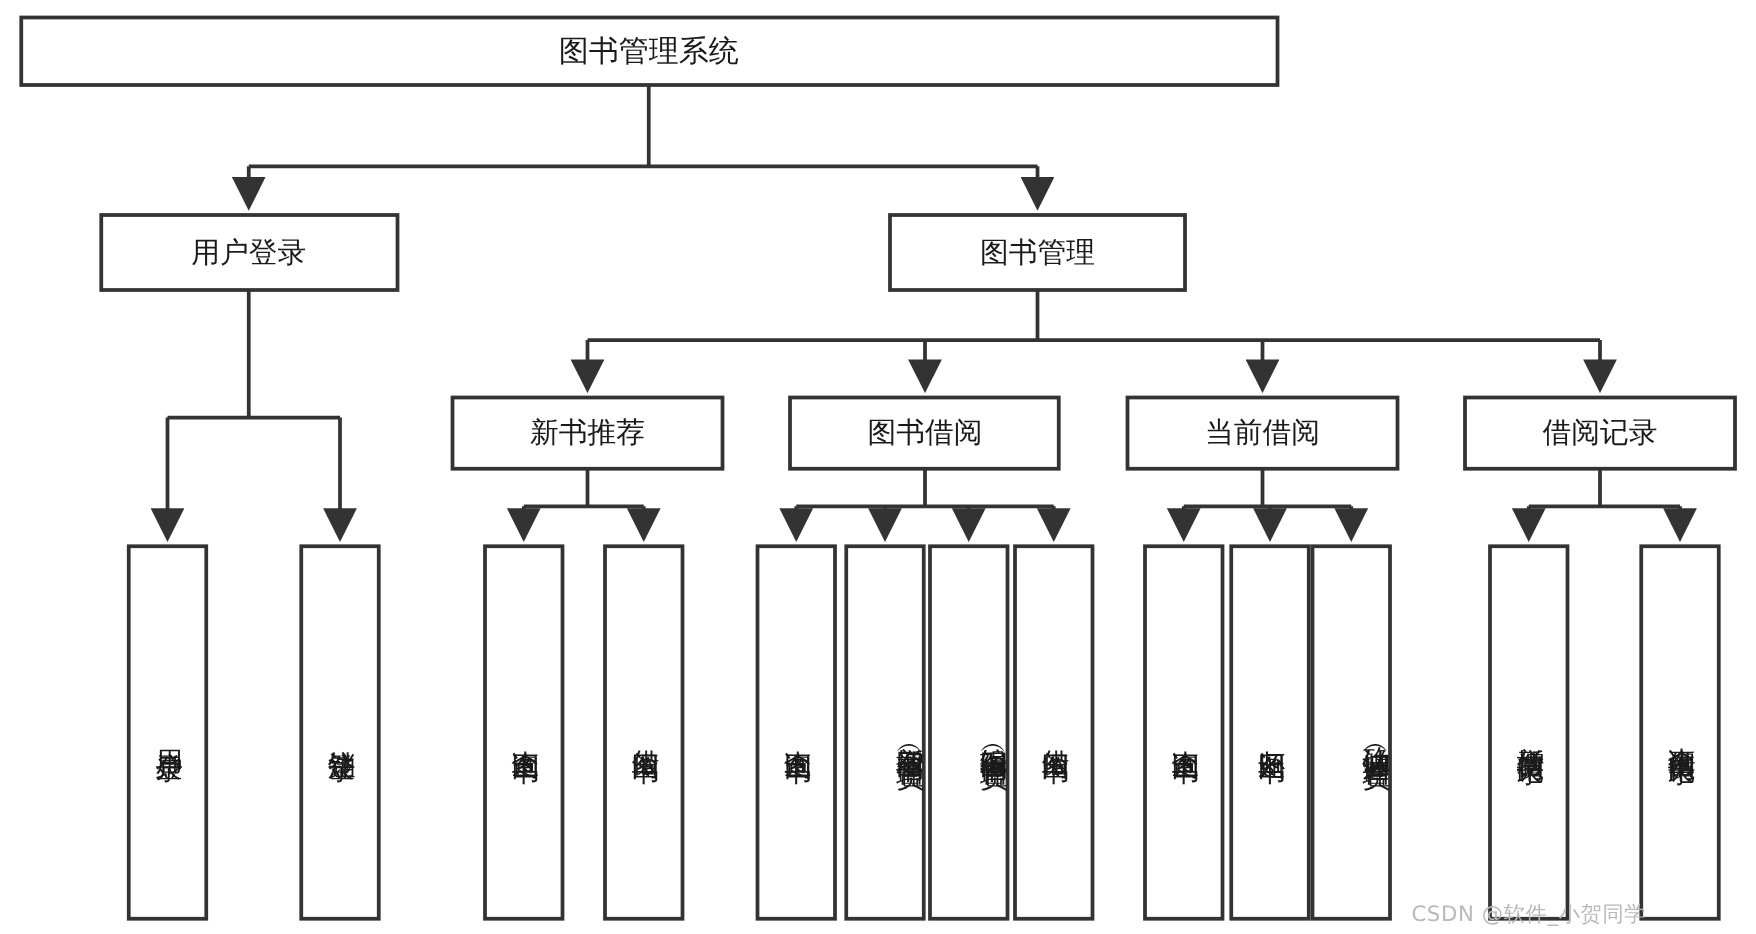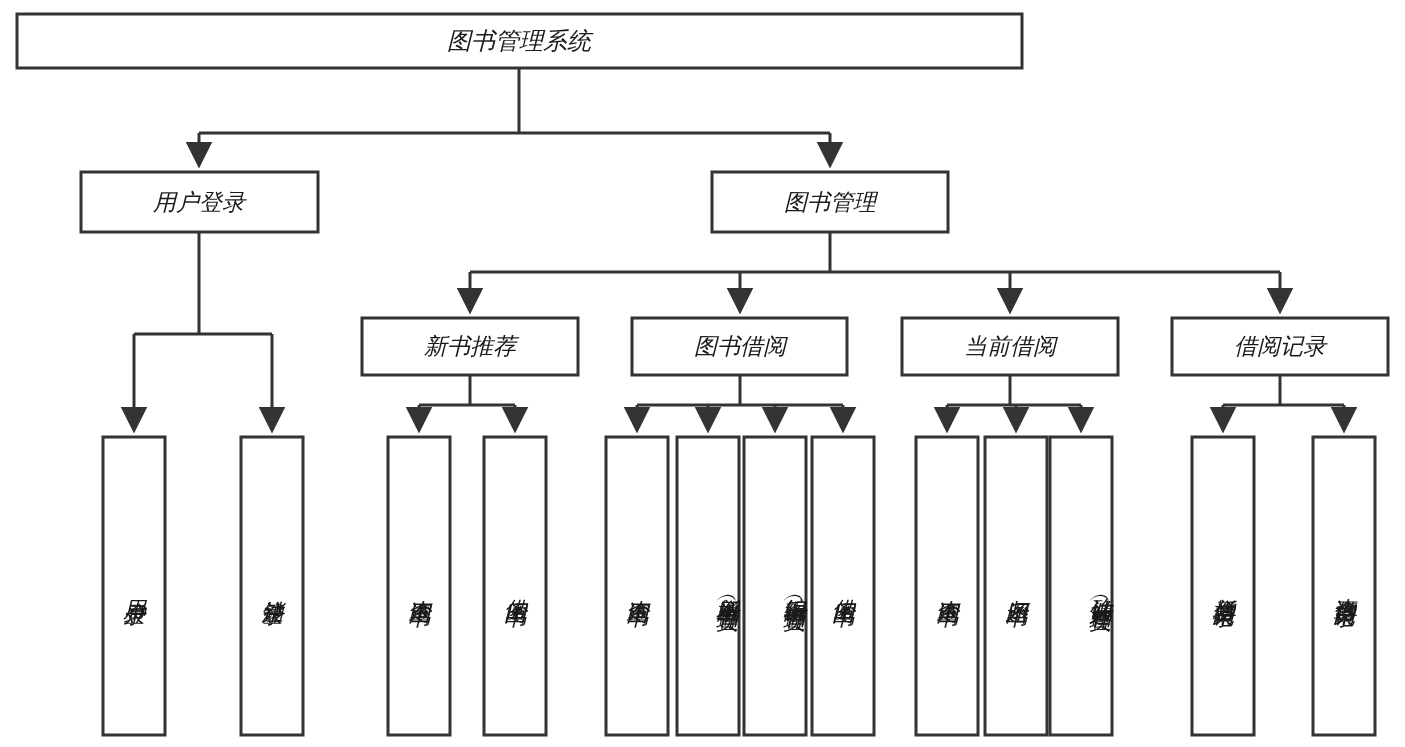--- a/index.html
+++ b/index.html
@@ -11,21 +11,20 @@
     width: 1405px;
     height: 747px;
     font-family: "DejaVu Sans", "Liberation Sans", sans-serif;
     overflow: hidden;
   }
   #diagram-root {
     position: relative;
     width: 1325px;
     height: 747px;
     background: #ffffff;
-    font-style: italic;
   }
   svg.canvas {
     position: absolute;
     left: 0;
     top: 0;
     width: 1405px;
     height: 747px;
     display: block;
   }
   .node-rect {
@@ -192,14 +191,15 @@
   <div class="vlabel" style="left:606px; top:437px; width:62px; height:298px;">查询图书</div>
   <div class="vlabel" style="left:677px; top:437px; width:62px; height:298px; align-items:flex-start; padding-top:6px;">新增图书（管理员）</div>
   <div class="vlabel" style="left:744px; top:437px; width:62px; height:298px; align-items:flex-start; padding-top:6px;">编辑图书（管理员）</div>
   <div class="vlabel" style="left:812px; top:437px; width:62px; height:298px;">借阅图书</div>
   <div class="vlabel" style="left:916px; top:437px; width:62px; height:298px;">查询图书</div>
   <div class="vlabel" style="left:985px; top:437px; width:62px; height:298px;">归还图书</div>
   <div class="vlabel" style="left:1050px; top:437px; width:62px; height:298px; align-items:flex-start; padding-top:6px;">确认归还（管理员）</div>
   <div class="vlabel" style="left:1192px; top:437px; width:62px; height:298px;">新增借阅记录</div>
   <div class="vlabel" style="left:1313px; top:437px; width:62px; height:298px;">查询借阅记录</div>
 
+  <div id="watermark">CSDN @软件_小贺同学</div>
 
 </div>
 
 </body></html>

